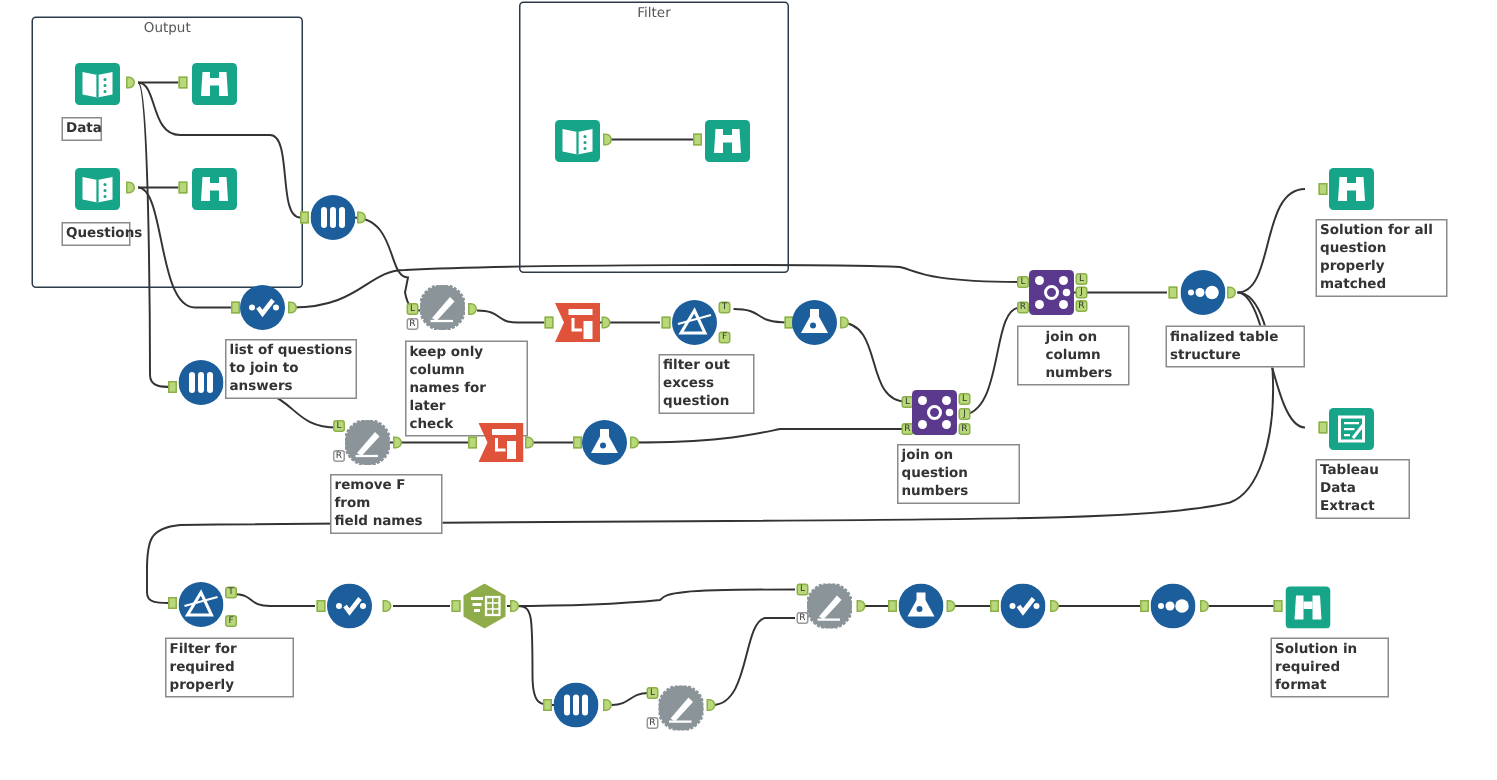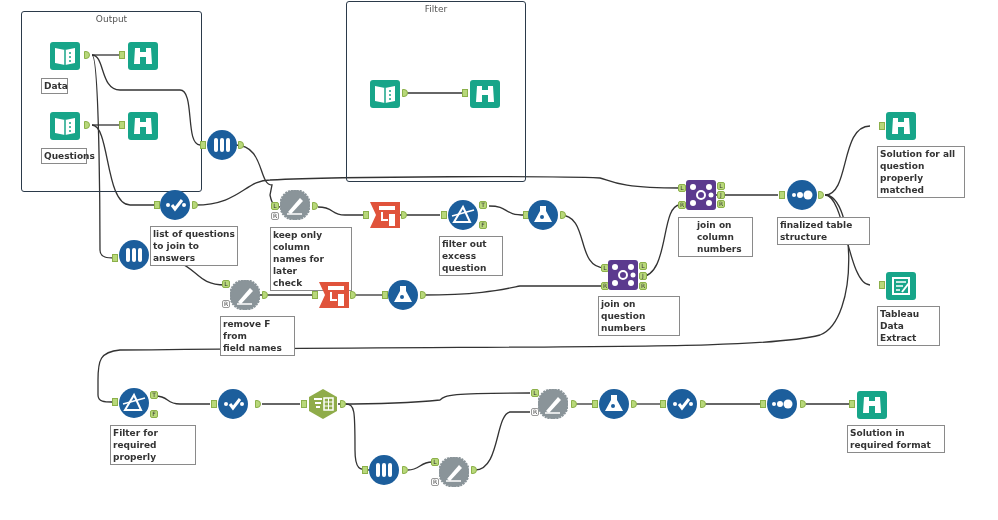--- a/index.html
+++ b/index.html
@@ -414,14 +414,14 @@
 <div class="port out" style="left:800px;top:400px;"></div>
 
 <div class="port" style="left:849px;top:400px;"></div>
 <div class="tool" style="left:857px;top:389px;">
   <svg viewBox="0 0 30 30">
       <rect x="0" y="2" width="30" height="28" rx="3" fill="#17a589"></rect>
       <path d="M7,8 h5 v16 h-6 z M18,8 h5 l1,16 h-6 z" fill="#fff"></path>
       <rect x="12" y="12" width="6" height="5" fill="#fff"></rect>
     </svg>
 </div>
-<div class="anno" style="left:847px;top:425px;width:98px;">Solution in
+<div class="anno" style="left:847px;top:425px;width:79px;">Solution in
 required format</div>
 
 </body></html>

